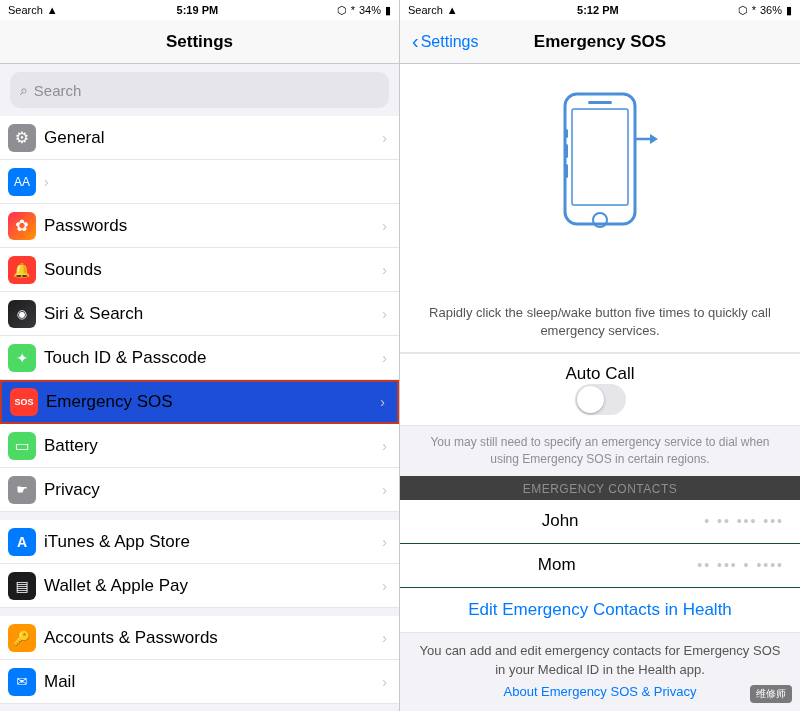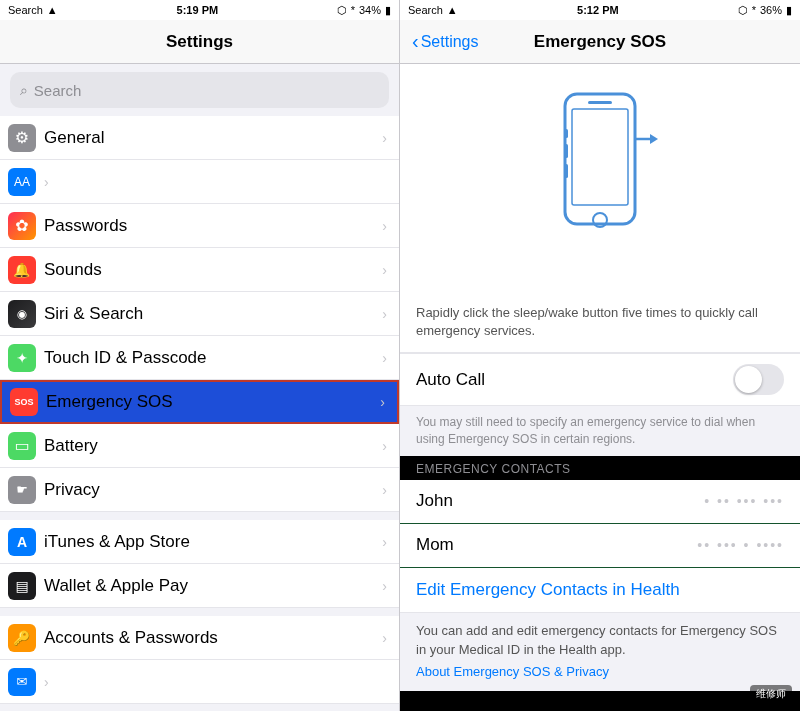--- a/index.html
+++ b/index.html
@@ -162,21 +162,22 @@
       left: 50%;
       transform: translateX(-50%);
       font-size: 17px;
       font-weight: 600;
       color: #000;
     }
 
     .right-content {
       flex: 1;
       overflow-y: auto;
-      background: #000000;
+      background: #404040;
+      text-align: center;
     }
 
     .phone-illustration {
       display: flex;
       justify-content: center;
       align-items: center;
       padding: 20px 0 10px 0;
       background: #fff;
     }
 
@@ -430,20 +431,21 @@
           <div class="icon-box" style="background:#ff9500; font-size:14px;">🔑</div>
         </div>
         <span class="item-label">Accounts &amp; Passwords</span>
         <span class="chevron">›</span>
       </div>
 
       <div class="settings-item">
         <div class="icon-wrap">
           <div class="icon-box" style="background:#007aff; font-size:13px;">✉</div>
         </div>
+        <span class="item-label">Mail</span>
         <span class="chevron">›</span>
       </div>
 
     </div>
   </div>
 </div>
 
 <div class="right-panel" style="position:relative;">
 
   <div class="right-status-bar">
@@ -488,21 +490,21 @@
         <rect x="25" y="60" width="3" height="14" rx="1.5" fill="#4a90d9"></rect>
         <rect x="25" y="80" width="3" height="14" rx="1.5" fill="#4a90d9"></rect>
         <rect x="25" y="45" width="3" height="9" rx="1.5" fill="#4a90d9"></rect>
       </svg>
     </div>
 
     <div class="description-block">
       <span>Rapidly click the sleep/wake button five times to quickly call emergency services.</span>
     </div>
 
-    <div class="right-item" style="margin-top:0; border-top:1px solid #e5e5ea;">
+    <div class="right-item" style="margin-top:0; border-top:1px solid #e5e5ea;flex-direction:column;">
       <span class="right-item-label">Auto Call</span>
       <div class="toggle">
         <div class="toggle-knob"></div>
       </div>
     </div>
 
     <div class="sub-description">
       <span>You may still need to specify an emergency service to dial when using Emergency SOS in certain regions.</span>
     </div>
 

